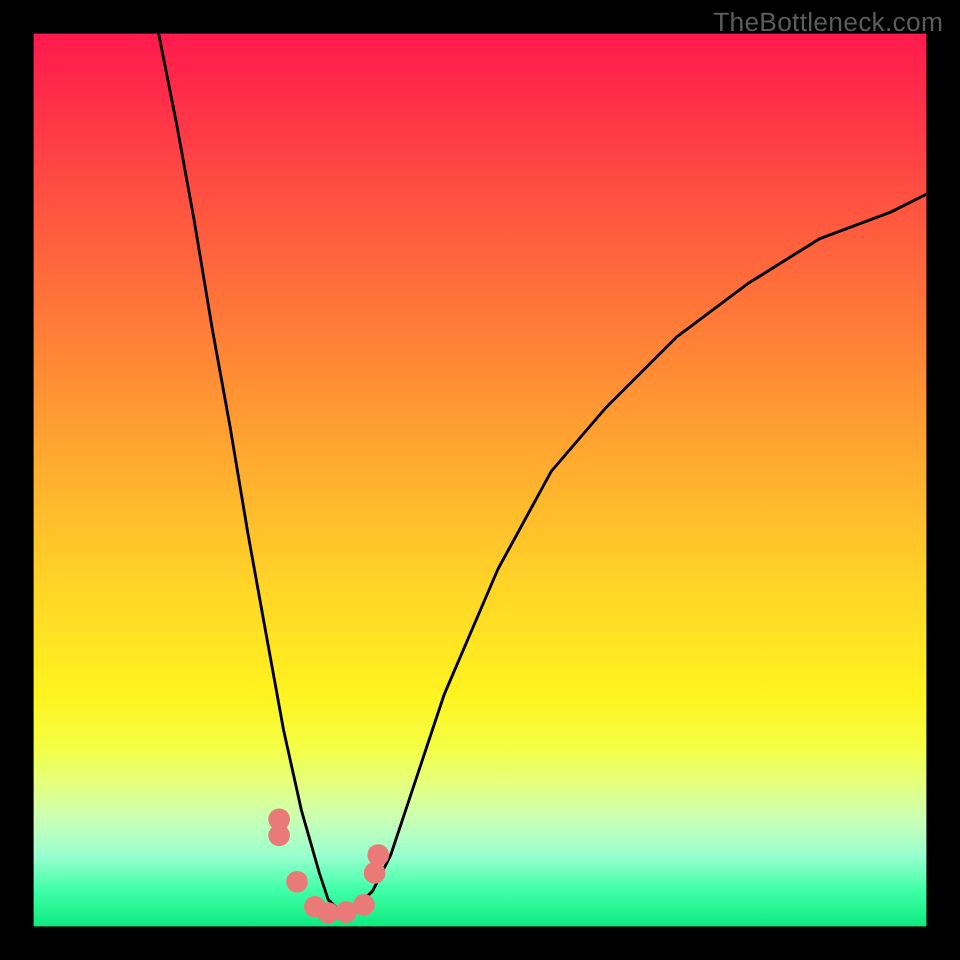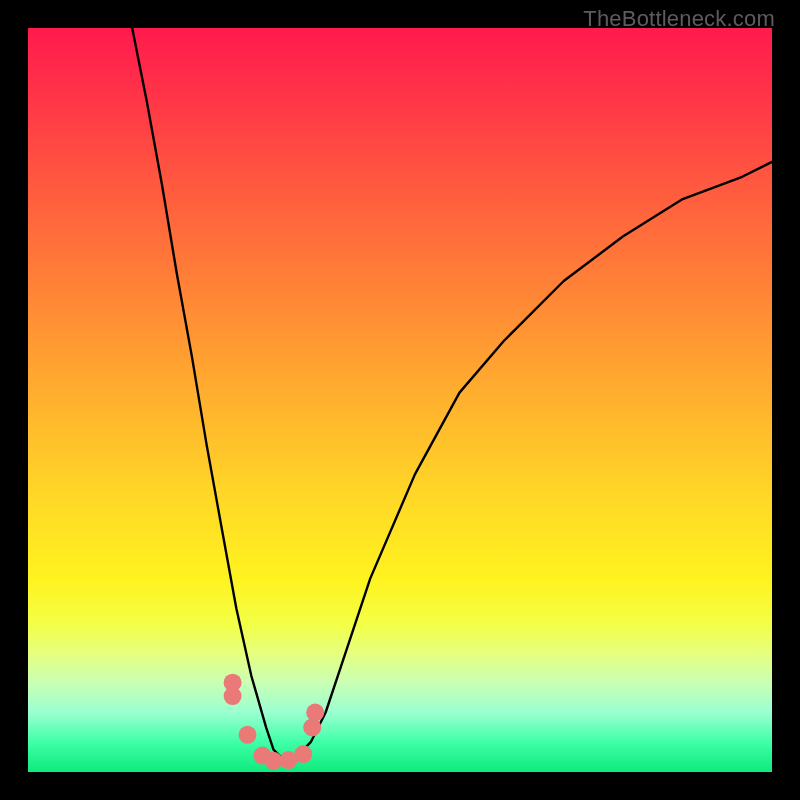--- a/index.html
+++ b/index.html
@@ -37,21 +37,21 @@
       #e6ff7e 84%,
       #c9ffb5 88%,
       #9affd0 92%,
       #3fffa7 96%,
       #0eea7e 100%
     );
   }
   .watermark {
     position: absolute;
     top: 6px;
-    right: 25px;
+    right: 14px;
     color: #5c5c5c;
     font-size: 22px;
     font-weight: 500;
     letter-spacing: 0.2px;
     user-select: none;
   }
   svg.curve {
     position: absolute;
     left: 0;
     top: 0;

